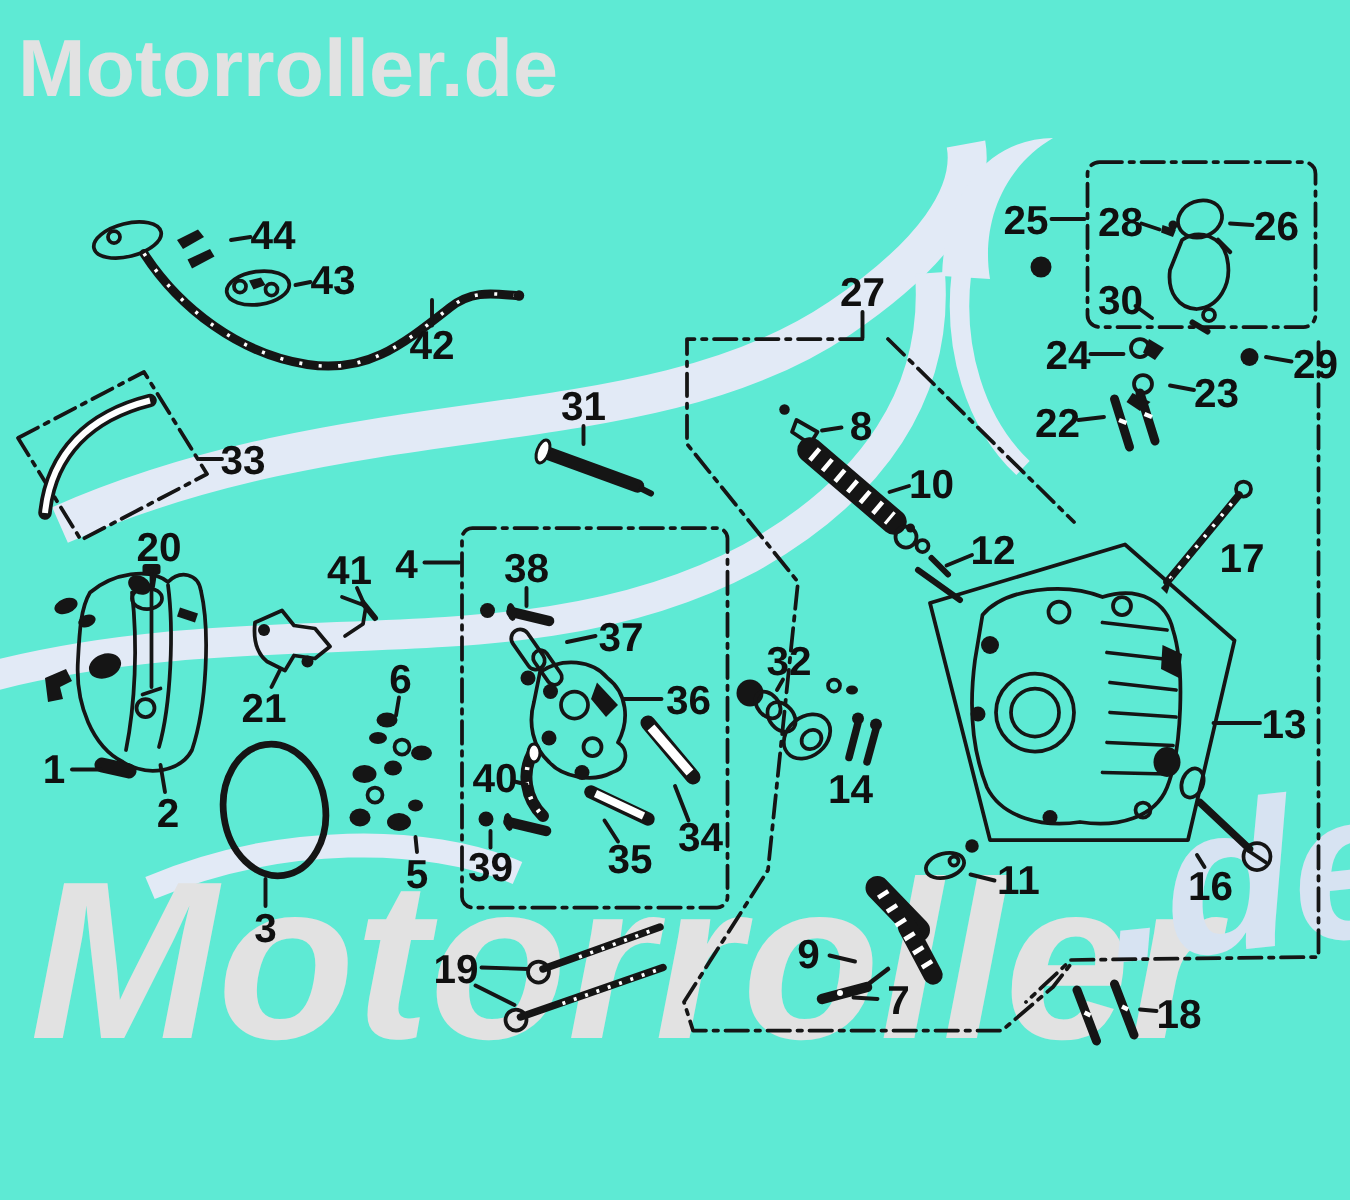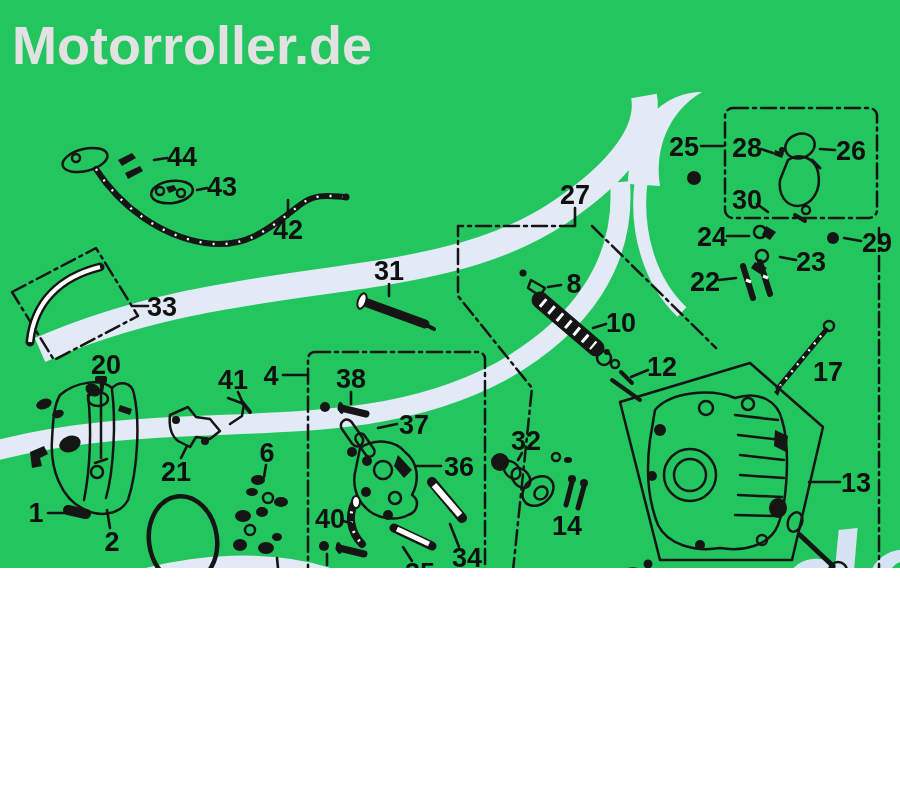--- a/index.html
+++ b/index.html
@@ -1,16 +1,16 @@
 <!DOCTYPE html>
 <html><head>
 <meta charset="utf-8">
 <style>
   html,body{margin:0;padding:0;background:#fff;}
-  .page{position:relative;width:900px;height:568px;overflow:hidden;background:#22c55e;
+  .page{position:relative;width:900px;height:800px;overflow:hidden;background:#5eead4;
         font-family:"Liberation Sans",sans-serif;}
   svg{display:block;}
   .ln{fill:none;stroke:#151515;stroke-width:2.5;stroke-linejoin:round;stroke-linecap:round;}
   .thk{fill:none;stroke:#151515;stroke-linejoin:round;stroke-linecap:round;}
   .blk{fill:#151515;stroke:none;}
   .wht{fill:#ffffff;}
   .dd{stroke-dasharray:15 5 3 5;}
   .wtick{fill:none;stroke:#ffffff;stroke-linecap:butt;}
   .callout{font:bold 27px "Liberation Sans",sans-serif;fill:#101010;text-anchor:middle;}
   .logo{font:bold 54px "Liberation Sans",sans-serif;}

